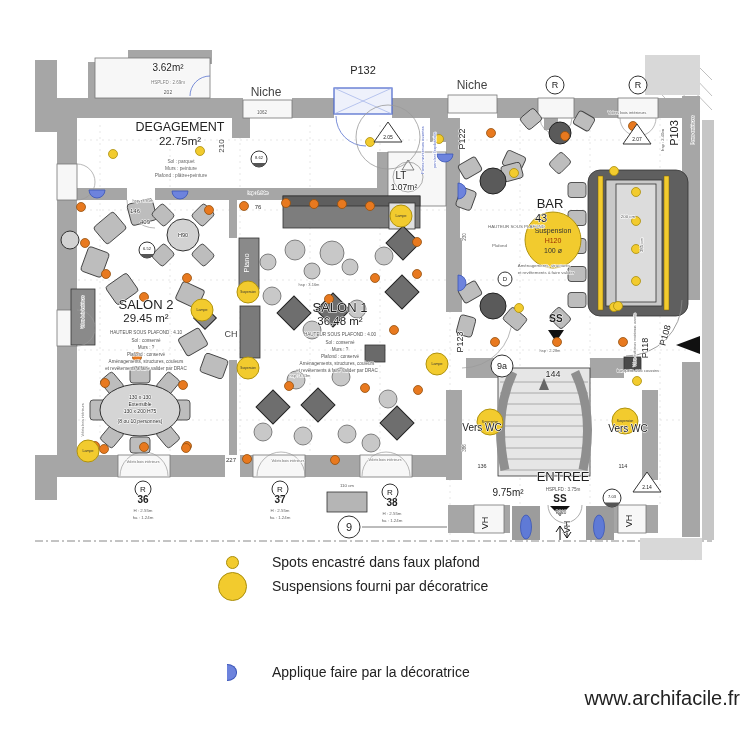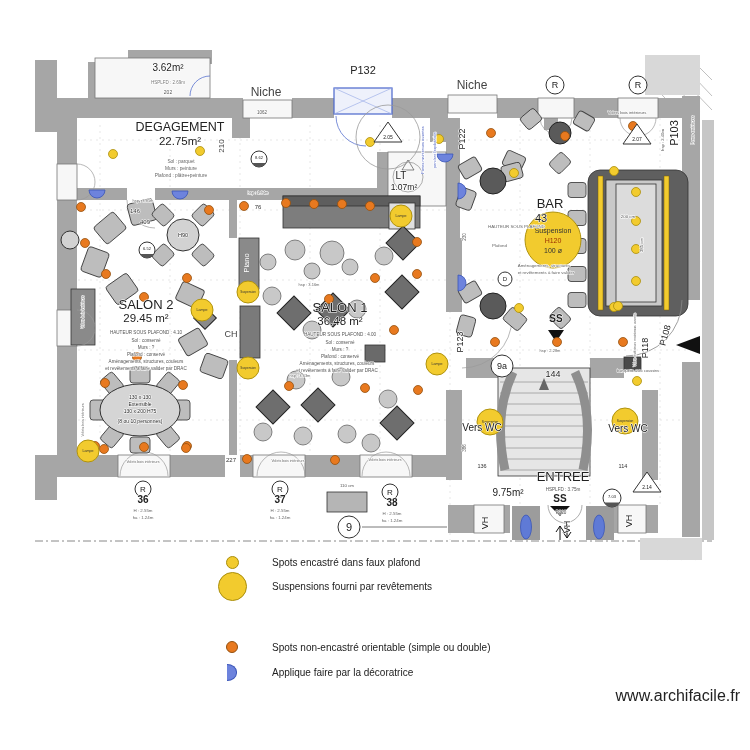--- a/index.html
+++ b/index.html
@@ -4,27 +4,27 @@
 <style>
   html,body{margin:0;padding:0;background:#ffffff;}
   body{width:750px;height:750px;position:relative;font-family:"Liberation Sans",sans-serif;overflow:hidden;}
   .page{position:absolute;inset:0;}
   svg{position:absolute;left:0;top:0;}
   svg text{font-family:"Liberation Sans",sans-serif;paint-order:stroke;stroke:#ffffff;stroke-width:1.1px;stroke-linejoin:round;}
   svg text.nohalo{stroke:none;}
   .legend{position:absolute;left:200px;top:540px;width:340px;height:150px;}
   .lrow{position:absolute;left:0;display:flex;align-items:center;height:30px;}
   .lsym{width:64px;display:flex;justify-content:center;align-items:center;}
-  .llabel{font-size:10px;color:#222;margin-left:8px;white-space:nowrap;}
+  .llabel{font-size:14px;color:#222;margin-left:8px;white-space:nowrap;}
   .sym-spot{width:11px;height:11px;border-radius:50%;background:#f2cb2e;border:1px solid #a98e0d;}
   .sym-susp{width:27px;height:27px;border-radius:50%;background:#f2cb2e;border:1px solid #a98e0d;}
   .sym-led{width:54px;height:7px;background:#f2cb2e;border:1.6px solid #222;}
   .sym-orange{width:10px;height:10px;border-radius:50%;background:#e8791f;border:1px solid #93500f;}
   .sym-applique{width:9px;height:15px;background:#6d83dd;border:1px solid #3a55b8;border-left:none;border-radius:0 10px 10px 0 / 0 8px 8px 0;}
-  .watermark{position:absolute;right:10px;top:687px;font-size:16px;color:#222;}
+  .watermark{position:absolute;right:10px;top:687px;font-size:20px;color:#222;}
 </style>
 </head>
 <body>
 
 <div class="page">
   <svg width="750" height="750" viewBox="0 0 750 750">
       <line x1="100" y1="125" x2="100" y2="455" stroke-width="0.7" stroke="#dcdcdc" stroke-dasharray="2,4"></line>
       <line x1="170" y1="125" x2="170" y2="455" stroke-width="0.7" stroke="#dcdcdc" stroke-dasharray="2,4"></line>
       <line x1="240" y1="125" x2="240" y2="455" stroke-width="0.7" stroke="#dcdcdc" stroke-dasharray="2,4"></line>
       <line x1="310" y1="125" x2="310" y2="455" stroke-width="0.7" stroke="#dcdcdc" stroke-dasharray="2,4"></line>
@@ -444,27 +444,21 @@
     <div class="lrow" style="top:7px">
       <span class="lsym">
           <span class="sym-spot"></span>
         </span>
       <span class="llabel">Spots encastré dans faux plafond</span>
     </div>
     <div class="lrow" style="top:31px">
       <span class="lsym">
           <span class="sym-susp"></span>
         </span>
-      <span class="llabel">Suspensions fourni par revêtements</span>
-    </div>
-    <div class="lrow" style="top:92px">
-      <span class="lsym">
-          <span class="sym-orange"></span>
-        </span>
-      <span class="llabel">Spots non-encastré orientable (simple ou double)</span>
+      <span class="llabel">Suspensions fourni par décoratrice</span>
     </div>
     <div class="lrow" style="top:117px">
       <span class="lsym">
           <span class="sym-applique"></span>
         </span>
       <span class="llabel">Applique faire par la décoratrice</span>
     </div>
   </div>
 
   <div class="watermark">www.archifacile.fr</div>

